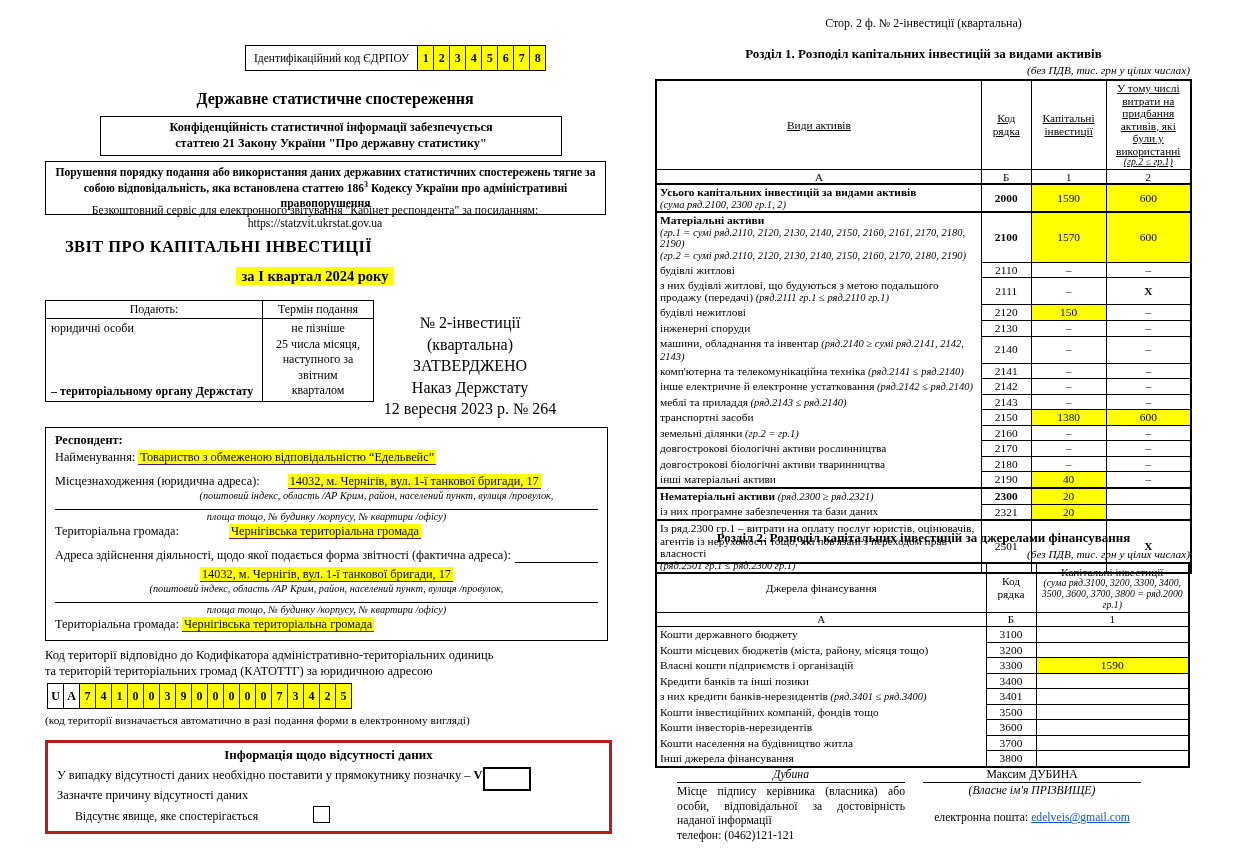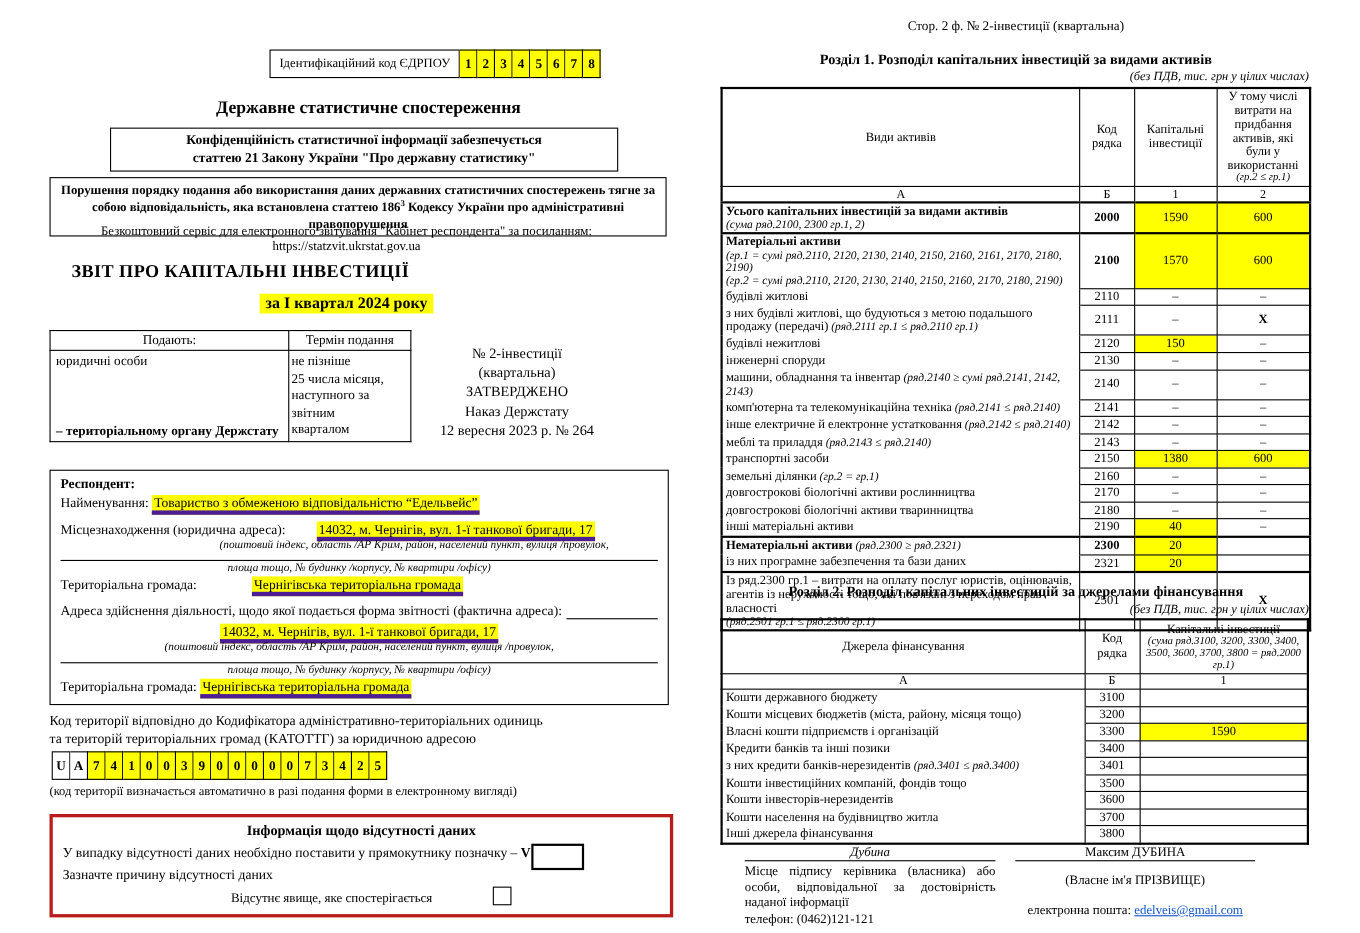--- a/index.html
+++ b/index.html
@@ -3,21 +3,21 @@
 <meta charset="utf-8">
 <style>
   html,body{margin:0;padding:0;background:#fff;}
   #canvas{position:relative;width:1236px;height:848px;background:#fff;color:#000;
           font-family:"Liberation Serif","DejaVu Serif",serif;overflow:hidden;}
   .p1{position:absolute;left:45px;top:0;width:575px;height:848px;}
   .p2{position:absolute;left:655px;top:0;width:537px;height:848px;}
   .abs{position:absolute;}
   .b{font-weight:bold;}
   .ctr{text-align:center;}
-  .hl{background:#ffff00;border-bottom:4px solid #4c1d95;padding:0 2px;}
+  .hl{background:#ffff00;border-bottom:1px solid #4c1d95;padding:0 2px;}
   sup{font-size:8px;}
 
   
   .edrpou{top:45px;left:200px;display:flex;align-items:stretch;}
   .edrpou-label{border:1px solid #000;padding:1px 8px;font-size:11.5px;display:flex;align-items:center;}
   .cells{display:flex;}
   .dcell{width:15px;height:24px;border:1px solid #000;border-left:0;background:#ffff00;
          display:inline-flex;align-items:center;justify-content:center;font-weight:bold;font-size:12px;}
   .cells.free .dcell:first-child{border-left:1px solid #000;}
   .dcell.wh{background:#fff;}
@@ -28,43 +28,43 @@
            font-size:11.6px;padding:3px 5px;line-height:1.3;}
   .service{top:204px;left:0;width:540px;text-align:center;font-size:11.7px;}
   .rtitle{top:237px;left:20px;width:500px;text-align:left;font-weight:bold;font-size:16.5px;letter-spacing:.4px;}
   .period{top:267px;left:20px;width:500px;text-align:center;}
   .period span{background:#ffff00;font-weight:bold;font-size:14.5px;padding:1px 5px;}
   .subtable{top:300px;left:0;border-collapse:collapse;font-size:12px;}
   .subtable td{border:1px solid #000;}
   .subtable .sh{text-align:center;padding:1px 3px;}
   .sb1{width:206px;vertical-align:top;padding:2px 5px;height:78px;position:relative;}
   .towhom{position:absolute;bottom:2px;left:5px;font-weight:bold;}
-  .sb2{width:104px;vertical-align:middle;line-height:1.3;padding:2px;}
-  .forminfo{top:312px;left:335px;width:180px;text-align:center;font-size:13px;line-height:1.35;}
+  .sb2{width:104px;text-align:center;vertical-align:middle;line-height:1.3;padding:2px;}
+  .forminfo{top:312px;left:335px;width:180px;text-align:center;font-size:16px;line-height:1.35;}
   .respbox{top:427px;left:0;width:543px;height:202px;border:1px solid #000;padding:5px 9px;font-size:12.3px;}
   .r-line{margin-top:2px;white-space:nowrap;}
   .mt8{margin-top:9px;}
   .ml1{margin-left:28px;}
   .ml2{margin-left:50px;}
   .hint{font-style:italic;font-size:10.3px;text-align:center;margin-top:1px;}
   .hint.shift{padding-left:100px;}
   .rule{border-bottom:1px solid #000;height:8px;margin-bottom:1px;}
   .fillline{display:flex;}
   .fill{flex:1;border-bottom:1px solid #000;margin-left:4px;}
   .katottg1{top:648px;left:0;width:575px;font-size:12.5px;}
   .katottg2{top:664px;left:0;width:575px;font-size:12.5px;}
   .kcells{top:683px;left:2px;}
   .knote{top:714px;left:0;width:575px;font-size:11.4px;}
   .nodata{top:740px;left:0;width:543px;height:80px;border:3px solid #b91c1c;padding:4px 9px;position:absolute;}
   .nd-title{text-align:center;font-weight:bold;font-size:13px;}
   .nd-l1{margin-top:5px;font-size:12.4px;}
   .nd-l1 .vmark{font-weight:bold;}
   .vrect{position:absolute;right:78px;top:24px;width:44px;height:20px;border:2px solid #000;background:#fff;}
   .nd-l2{margin-top:5px;font-size:12.4px;}
-  .nd-l3{margin-top:3px;padding-left:18px;font-size:11.8px;text-align:center;}
+  .nd-l3{margin-top:3px;padding-left:18px;font-size:11.8px;}
   .sq{display:inline-block;width:15px;height:15px;border:1px solid #000;margin-left:55px;vertical-align:-3px;background:#fff;}
 
   
   .pagelabel{top:16px;left:0;width:537px;text-align:center;font-size:12px;}
   .s-title{left:0;width:537px;text-align:center;font-weight:bold;font-size:13px;}
   .s-note{left:0;width:535px;text-align:right;font-style:italic;font-size:11.3px;}
   .ftable{border-collapse:collapse;border:2px solid #000;table-layout:fixed;}
   .ftable td{font-size:11.4px;line-height:1.1;padding:1px 3px;vertical-align:middle;}
   .hc{border:1px solid #000;text-align:center;font-size:11.3px;}
   .hc-small{font-size:10px;line-height:1.12;padding:0 1px;}
@@ -72,29 +72,29 @@
   .lt td{border:1px solid #000;text-align:center;font-size:11px;height:13px;padding:0;}
   .lab{border-right:1px solid #000;text-align:left;font-size:11px;}
   .ind1{padding-left:17px;}
   .ind2{padding-left:32px;}
   .code,.val{border:1px solid #000;text-align:center;}
   tr.sep td{border-top:2px solid #000;}
   .note{font-style:italic;font-weight:normal;font-size:10.5px;}
   .blk{display:block;}
   .y{background:#ffff00;}
   .s1table{top:79px;left:0;}
-  .s1table .hrow td{height:64px;}
+  .s1table .hrow td{height:64px;text-decoration:underline;}
   .s2table{top:562px;left:0;}
   .s2table .hrow td{height:46px;}
   .footer-left{top:768px;left:22px;width:228px;font-size:11.7px;}
   .sigline{text-align:center;font-style:italic;border-bottom:1px solid #000;padding-bottom:1px;font-size:11.7px;}
   .fl-text{margin-top:2px;line-height:1.25;text-align:justify;}
   .footer-right{top:768px;left:268px;width:218px;font-size:11.7px;text-align:center;}
   .sigline2{text-align:center;border-bottom:1px solid #000;padding-bottom:1px;}
-  .fr-cap{margin-top:11px;}
+  .fr-cap{font-style:italic;margin-top:1px;}
   .fr-email{margin-top:14px;}
   .maillink{color:#1155cc;text-decoration:underline;}
 </style>
 </head>
 <body>
 
 <div id="canvas">
 
   <div class="p1">
 

